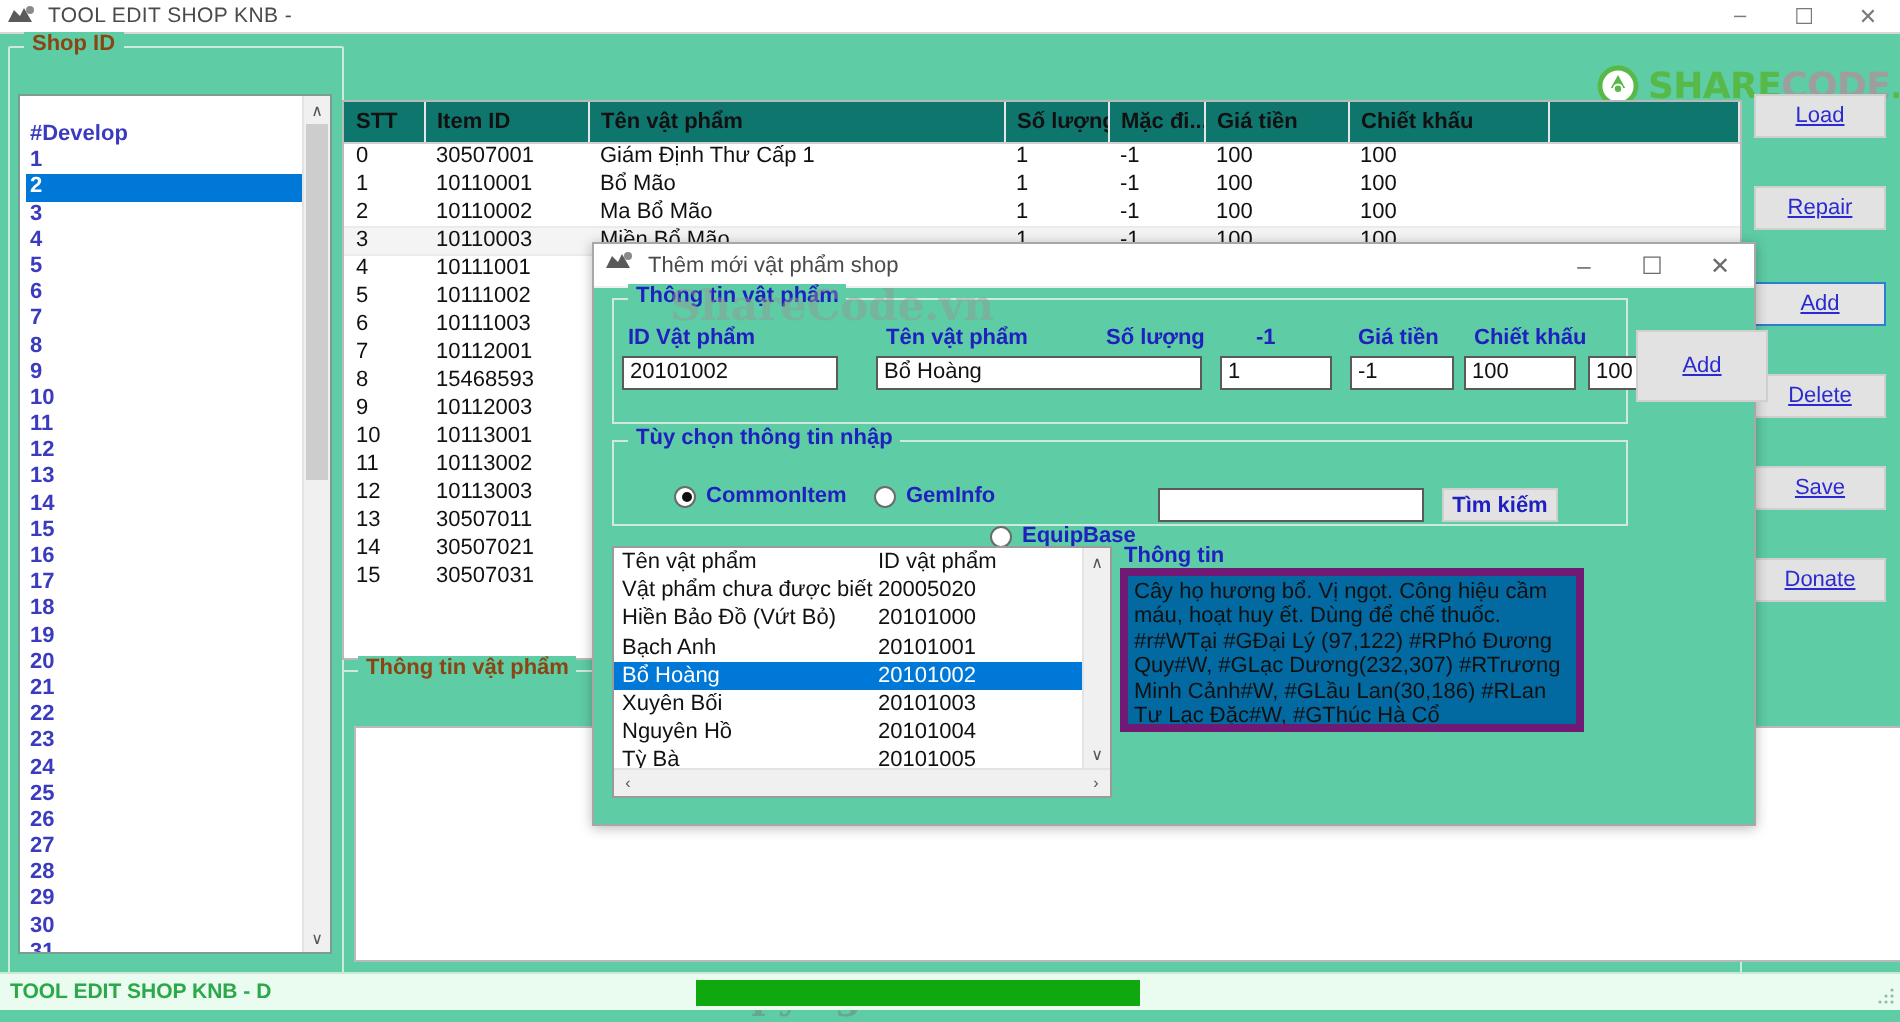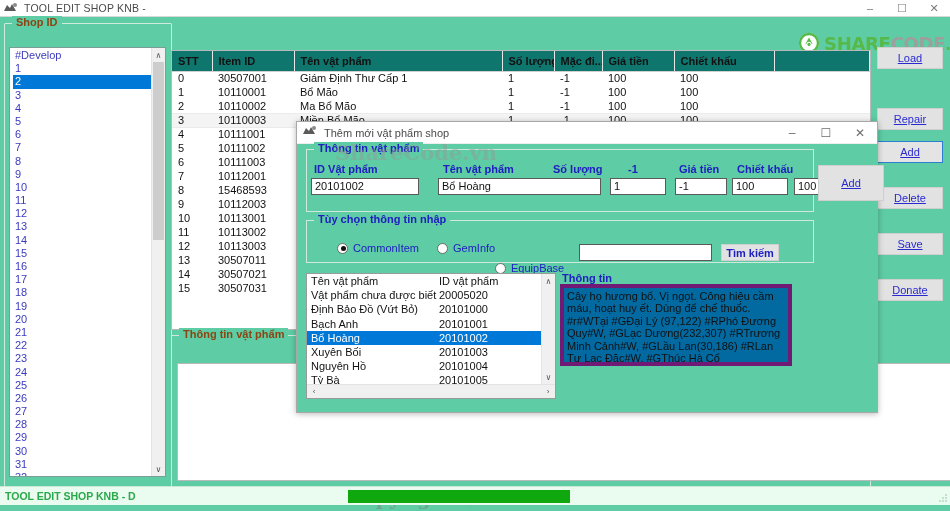--- a/index.html
+++ b/index.html
@@ -54,21 +54,21 @@
   #gb-itemdetail { left: 171px; top: 318px; width: 700px; height: 154px; }
   #gb-itemdetail > .gb-legend { color: #8B4513; }
 
   
   #shop-listbox {
     position: absolute; left: 9px; top: 30px; width: 157px; height: 430px;
     background: #fff; border: 1px solid #7a9e96;
     overflow: hidden; display: flex;
   }
   #shop-list-items {
-    flex: 1; padding: 1px 0 0 3px; overflow: hidden;
+    flex: 1; padding: 13px 0 0 3px; overflow: hidden; font-weight: bold;
   }
   #shop-list-items .li {
     height: 13.2px; line-height: 13.2px; color: #3b3bbf;
     font-size: 11px; padding-left: 2px; white-space: nowrap;
   }
   #shop-list-items .li.sel { background: #0078D7; color: #fff; }
   .vscroll {
     width: 14px; background: #f0f0f0; border-left: 1px solid #e3e3e3;
     display: flex; flex-direction: column; align-items: center;
   }
@@ -167,21 +167,21 @@
     position: absolute; color: #2020c0; font-weight: bold; font-size: 11px;
     white-space: nowrap;
   }
   .finput {
     position: absolute; background: #fff; border: 1px solid #5a5a5a;
     height: 17px; line-height: 15px; padding-left: 3px;
     font-size: 11px; color: #111; overflow: hidden; white-space: nowrap;
   }
   .radio {
     position: absolute; display: flex; align-items: center; gap: 5px;
-    color: #2020c0; font-weight: normal; font-size: 11px; white-space: nowrap;
+    color: #2020c0; font-weight: bold; font-size: 11px; white-space: nowrap;
   }
   .radio .dot {
     width: 11px; height: 11px; border-radius: 50%;
     background: #fff; border: 1px solid #6b6b6b; position: relative;
   }
   .radio.on .dot::after {
     content: ""; position: absolute; left: 2.5px; top: 2.5px;
     width: 5px; height: 5px; border-radius: 50%; background: #111;
   }
   #dlg-add-btn {
@@ -536,21 +536,21 @@
     <span class="gb-legend">Thông tin vật phẩm</span>
   </div>
   <div id="item-detail-clip">
     <div style="width:1245px;height:118px;background:#fff;border:1px solid #b9b9b9;"></div>
   </div>
 
   <div id="copyright">Copyright © ShareCode.vn</div>
 
   <div id="side-buttons">
       <div class="sidebtn" style="top: 30px;">Load</div>
-      <div class="sidebtn" style="top: 91px;">Repair</div>
+      <div class="sidebtn" style="top: 76px;">Repair</div>
       <div class="sidebtn focus" style="top: 124px;">Add</div>
       <div class="sidebtn" style="top: 170px;">Delete</div>
       <div class="sidebtn" style="top: 216px;">Save</div>
       <div class="sidebtn" style="top: 262px;">Donate</div>
     </div>
 
 </div>
 
 <div id="dialog">
   <div id="dlg-titlebar">
@@ -616,21 +616,21 @@
       <div id="dlg-list-col">
           <div class="row head">
             <span class="c1">Tên vật phẩm</span>
             <span class="c2">ID vật phẩm</span>
           </div>
           <div class="row">
             <span class="c1">Vật phẩm chưa được biết</span>
             <span class="c2">20005020</span>
           </div>
           <div class="row">
-            <span class="c1">Định Bảo Đồ (Vứt Bỏ)</span>
+            <span class="c1">Hiền Bảo Đồ (Vứt Bỏ)</span>
             <span class="c2">20101000</span>
           </div>
           <div class="row">
             <span class="c1">Bạch Anh</span>
             <span class="c2">20101001</span>
           </div>
           <div class="row sel">
             <span class="c1">Bổ Hoàng</span>
             <span class="c2">20101002</span>
           </div>

